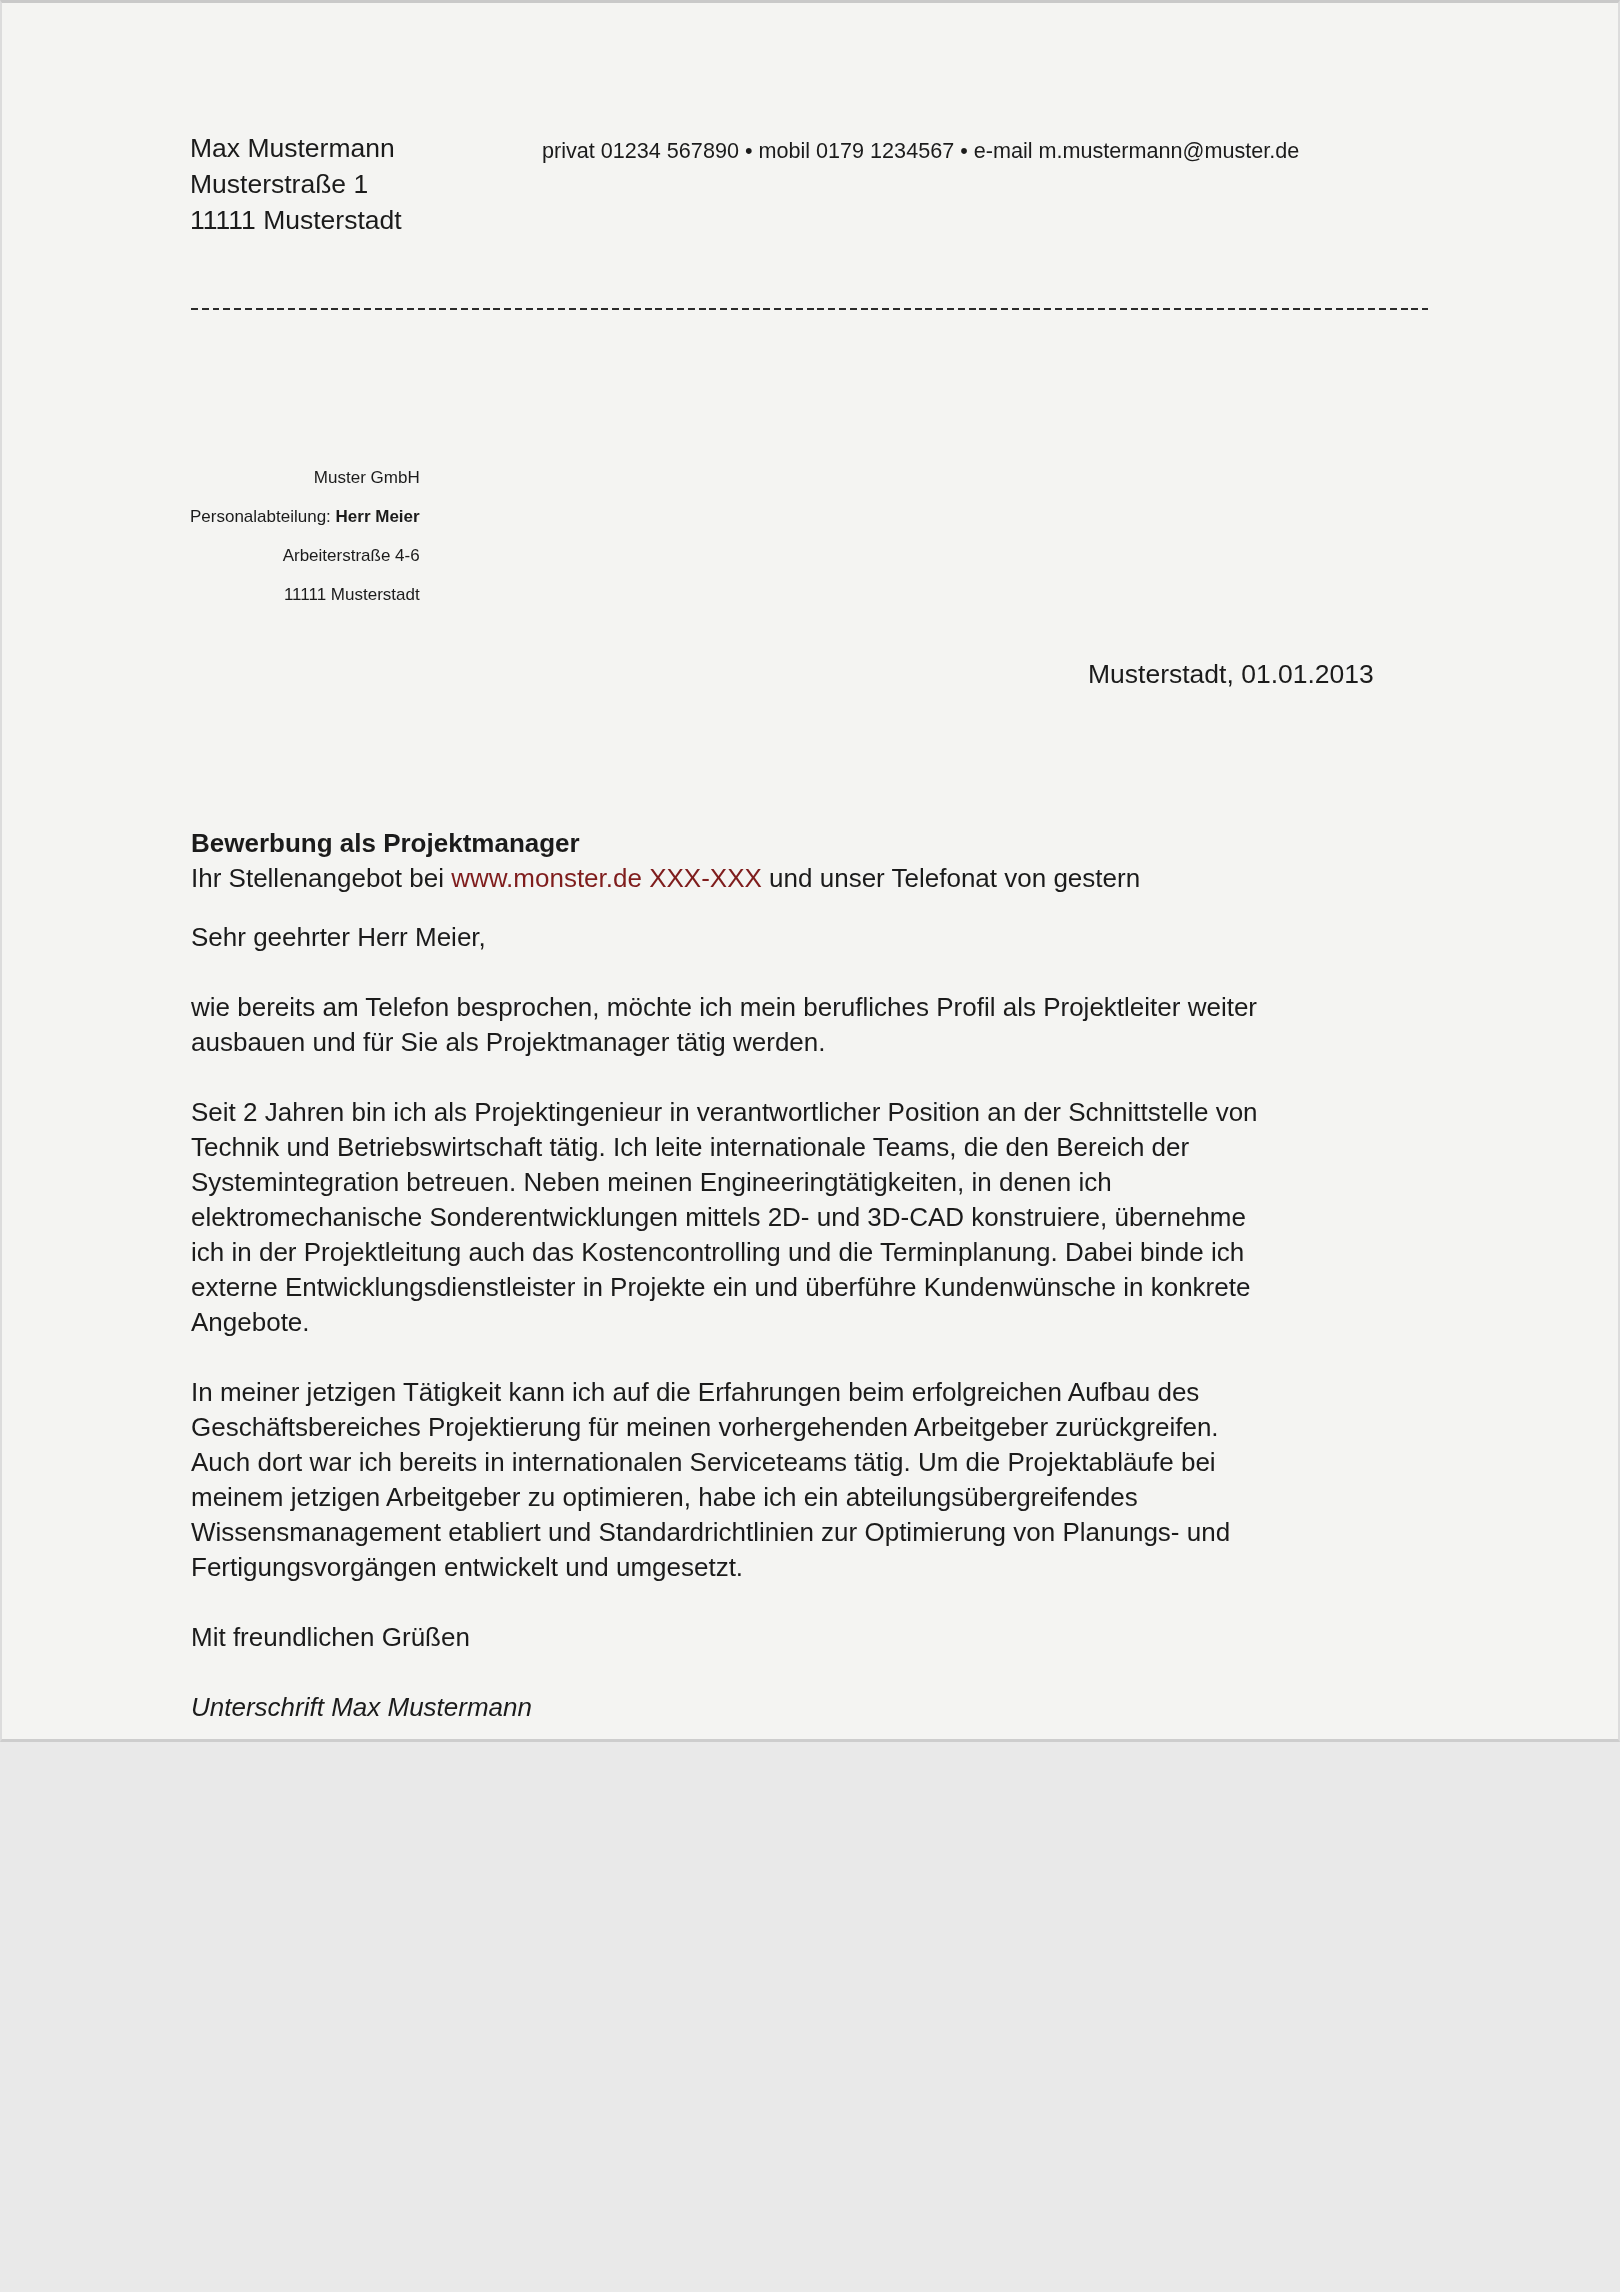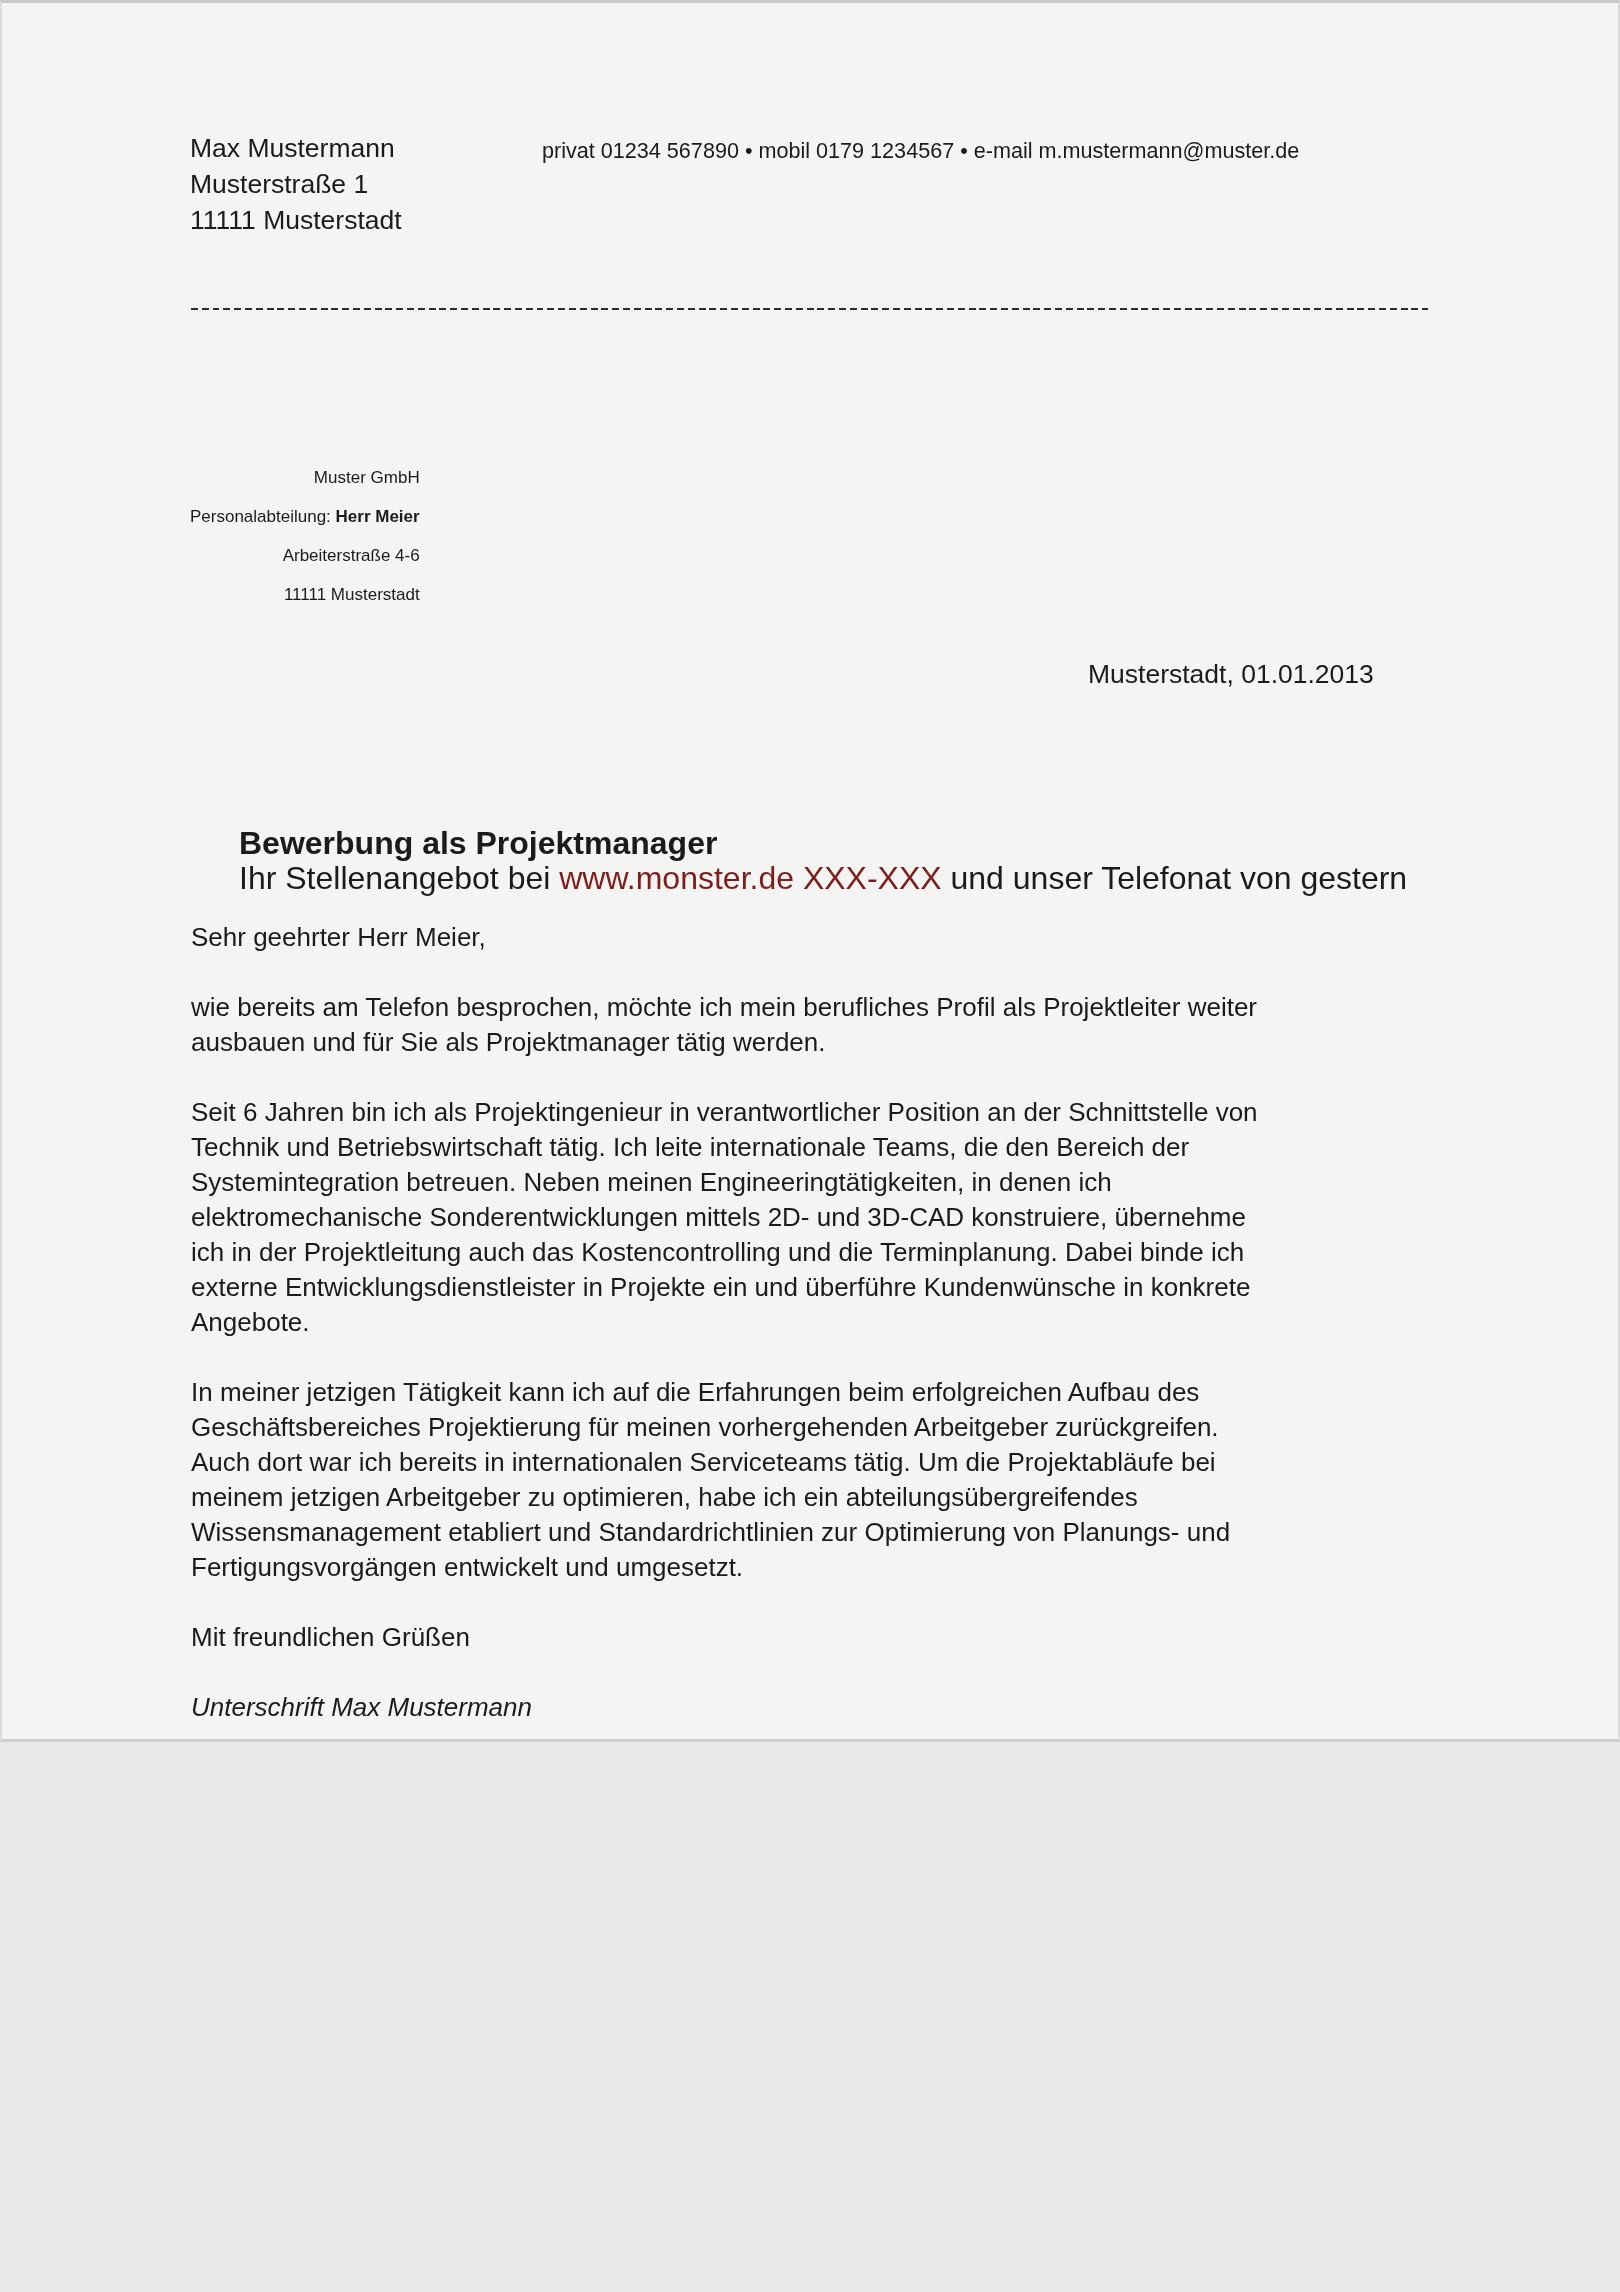--- a/index.html
+++ b/index.html
@@ -41,21 +41,21 @@
     left: 188px; top: 455px;
     font-size: 17px; line-height: 39px; text-align: right;
   }
   .date-line {
     left: 1086px; top: 655px;
     font-size: 26.5px; line-height: 33px;
     white-space: nowrap;
   }
   .subject-block {
     left: 189px; top: 823px;
-    font-size: 32px; line-height: 35px; margin-left: 48px;
+    font-size: 26px; line-height: 35px;
   }
   .subject-title { font-weight: bold; }
   .subject-link { text-decoration: none; cursor: pointer; }
 
   .body-block {
     left: 189px; top: 917px;
     width: 1274px;
     font-size: 26px; line-height: 35px;
   }
   .para { margin: 0 0 35px 0; }
@@ -100,21 +100,21 @@
   </div>
 
   <div class="abs body-block">
     <div class="para line">Sehr geehrter Herr Meier,</div>
     <div id="body-paragraphs">
         <div class="para">
           <div class="line">wie bereits am Telefon besprochen, möchte ich mein berufliches Profil als Projektleiter weiter</div>
           <div class="line">ausbauen und für Sie als Projektmanager tätig werden.</div>
         </div>
         <div class="para">
-          <div class="line">Seit 6 Jahren bin ich als Projektingenieur in verantwortlicher Position an der Schnittstelle von</div>
+          <div class="line">Seit 2 Jahren bin ich als Projektingenieur in verantwortlicher Position an der Schnittstelle von</div>
           <div class="line">Technik und Betriebswirtschaft tätig. Ich leite internationale Teams, die den Bereich der</div>
           <div class="line">Systemintegration betreuen. Neben meinen Engineeringtätigkeiten, in denen ich</div>
           <div class="line">elektromechanische Sonderentwicklungen mittels 2D- und 3D-CAD konstruiere, übernehme</div>
           <div class="line">ich in der Projektleitung auch das Kostencontrolling und die Terminplanung. Dabei binde ich</div>
           <div class="line">externe Entwicklungsdienstleister in Projekte ein und überführe Kundenwünsche in konkrete</div>
           <div class="line">Angebote.</div>
         </div>
         <div class="para">
           <div class="line">In meiner jetzigen Tätigkeit kann ich auf die Erfahrungen beim erfolgreichen Aufbau des</div>
           <div class="line">Geschäftsbereiches Projektierung für meinen vorhergehenden Arbeitgeber zurückgreifen.</div>

